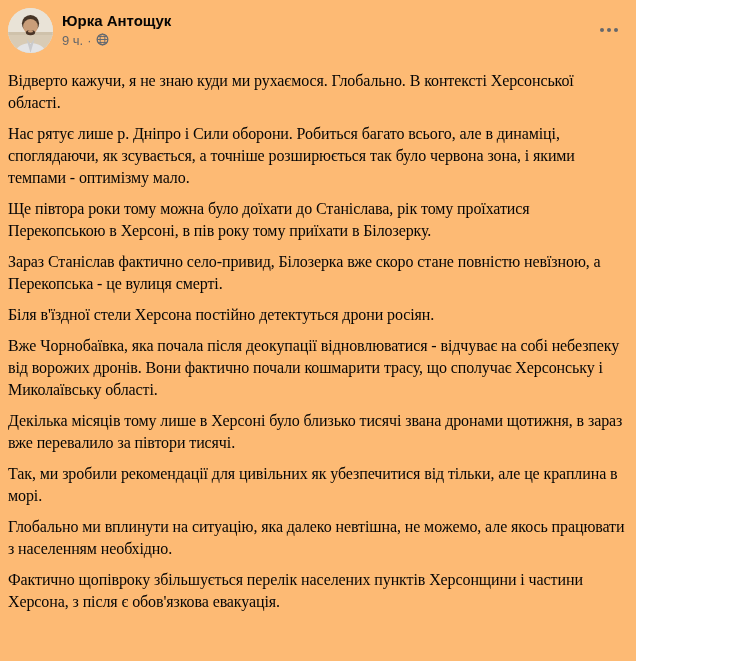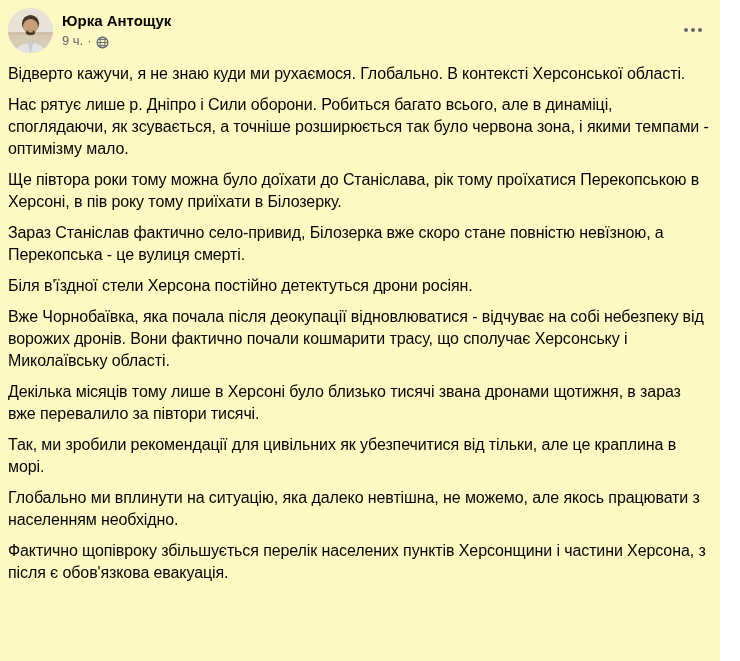--- a/index.html
+++ b/index.html
@@ -4,21 +4,21 @@
 <style>
   * { box-sizing: border-box; margin: 0; padding: 0; }
   html, body { background: #ffffff; }
   body {
     width: 740px;
     height: 661px;
     overflow: hidden;
     font-family: "Liberation Sans", "DejaVu Sans", sans-serif;
     color: #050505;
   }
-  .post { width: 720px; height: 661px; background: #fef9c3; position: relative; }
+  .post { width: 636px; height: 661px; background: #fdba74; position: relative; }
 
   
   .header {
     display: flex;
     align-items: flex-start;
     padding: 8px 12px 0 8px;
     position: relative;
   }
   .avatar {
     width: 45px; height: 45px;
@@ -32,21 +32,21 @@
   .hinfo { margin-left: 9px; padding-top: 3px; }
   .author {
     font-size: 15px;
     font-weight: 700;
     color: #050505;
     line-height: 19px;
     cursor: pointer;
   }
   .meta {
     display: flex;
-    align-items: flex-end;
+    align-items: flex-start;
     gap: 4px;
     margin-top: 3px;
     font-size: 13px;
     color: #65676B;
     line-height: 16px;
   }
   .meta .sep { color: #65676B; }
   .globe { display: inline-flex; align-items: center; }
   .globe svg { display: block; }
 
@@ -64,21 +64,22 @@
   }
   .more .dot {
     width: 4px; height: 4px;
     border-radius: 50%;
     background: #65676B;
   }
 
   
   .body {
     padding: 0 8px;
-    margin-top: 10px;
+    margin-top: 17px;
+    font-family: Liberation Serif, serif;
   }
   .body p {
     font-size: 16px;
     line-height: 22px;
     letter-spacing: -0.1px;
     color: #050505;
     margin: 0 0 9px 0;
     white-space: normal;
   }
 </style>

